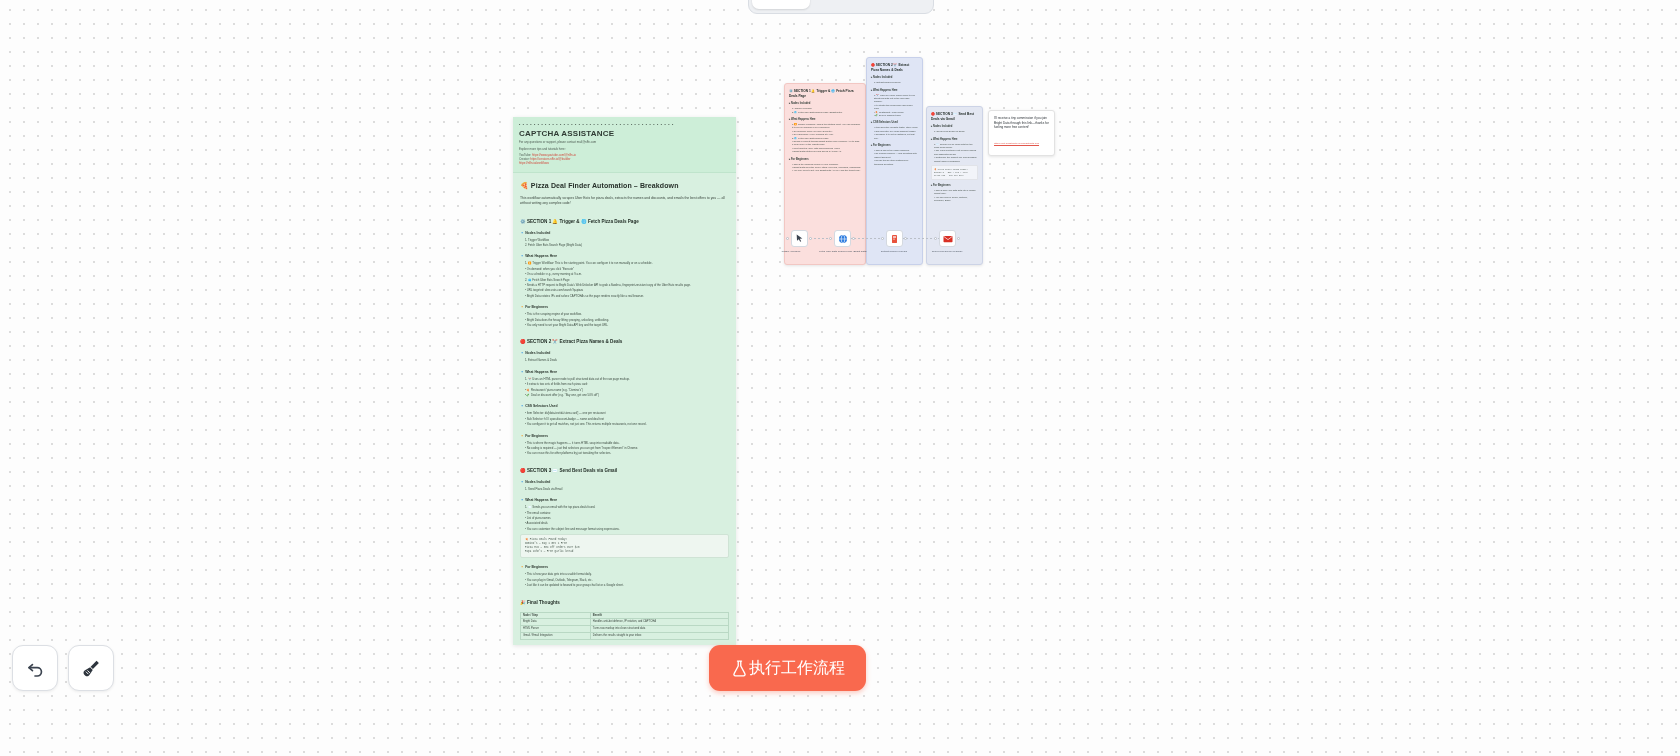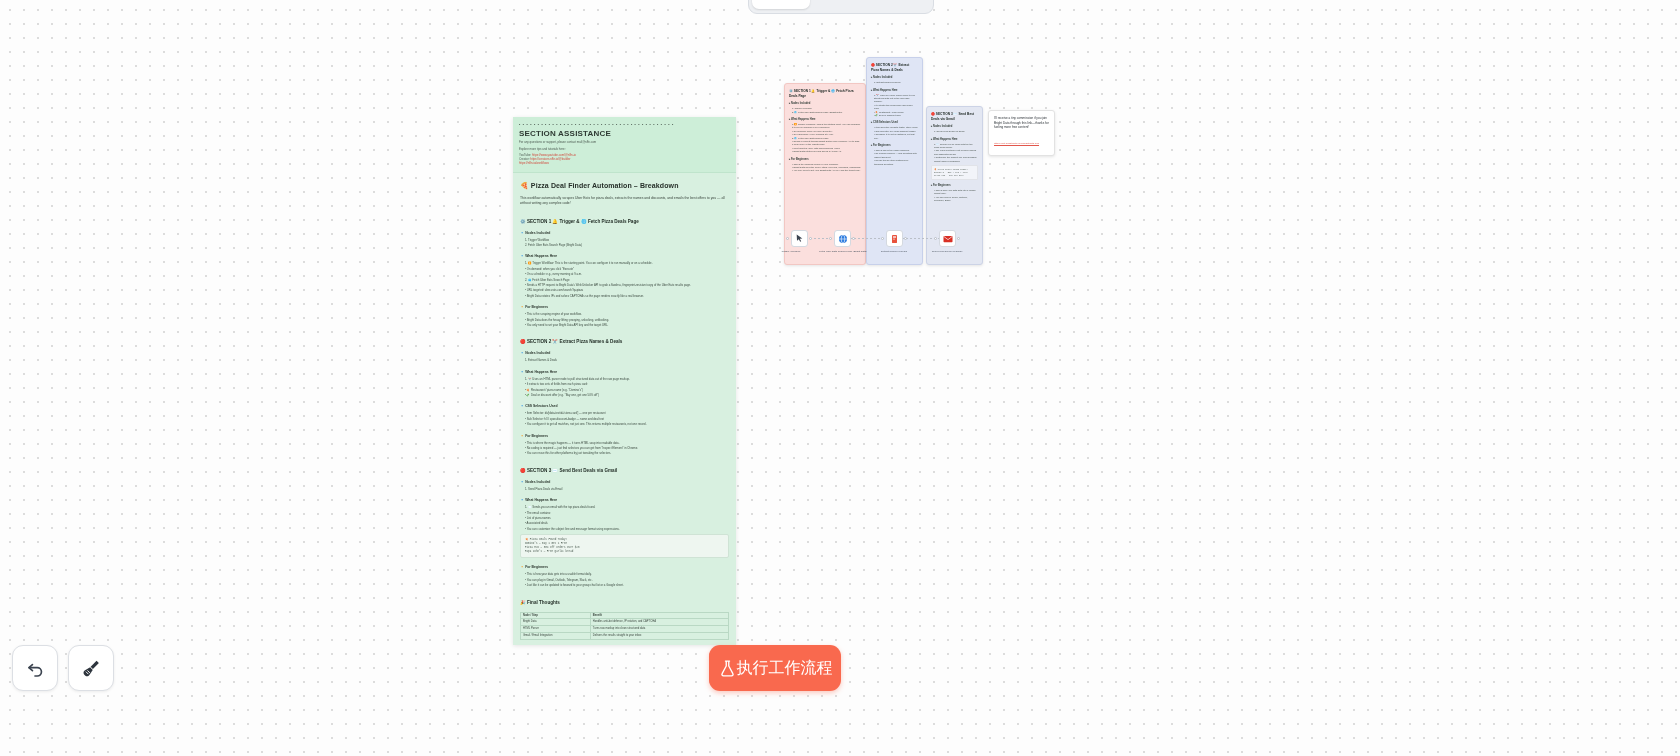--- a/index.html
+++ b/index.html
@@ -174,21 +174,21 @@
     z-index: 50;
     cursor: pointer;
   }
   #undo-btn  { left: 12px; top: 645px; }
   #clear-btn { left: 68px; top: 645px; }
 
   
   #cta {
     position: absolute;
     left: 709px; top: 645px;
-    width: 132px; height: 46px;
+    width: 157px; height: 46px;
     background: #f9694e;
     border: none; border-radius: 11px;
     display: flex; align-items: center; justify-content: center;
     color: #ffffff;
     font-size: 16px;
     font-family: "Liberation Sans", sans-serif;
     box-shadow: 0 2px 5px rgba(249,105,78,.35);
     cursor: pointer;
     z-index: 50;
   }
@@ -201,21 +201,21 @@
   <div id="tabbar">
     <div class="tab active">编辑器</div>
     <div class="tab">JSON</div>
     <div class="tab">评估</div>
   </div>
 
   <div id="doc">
 
     <div class="doc-banner">
       <div class="dash-row">▪ ▪ ▪ ▪ ▪ ▪ ▪ ▪ ▪ ▪ ▪ ▪ ▪ ▪ ▪ ▪ ▪ ▪ ▪ ▪ ▪ ▪ ▪ ▪ ▪ ▪ ▪ ▪ ▪ ▪ ▪ ▪ ▪ ▪ ▪ ▪ ▪ ▪ ▪ ▪ ▪ ▪</div>
-      <div class="banner-title">SECTION ASSISTANCE</div>
+      <div class="banner-title">CAPTCHA ASSISTANCE</div>
       <div class="banner-sub">For any questions or support, please contact mail@n8n.com</div>
       <div class="banner-lbl">Explore more tips and tutorials here:</div>
       <div class="banner-li">
         <span>YouTube:</span>
         <a href="#">https://www.youtube.com/@n8n-io</a>
       </div>
       <div class="banner-li">
         <span>Creator:</span>
         <a href="#">https://creators.n8n.io/@builder</a>
       </div>

